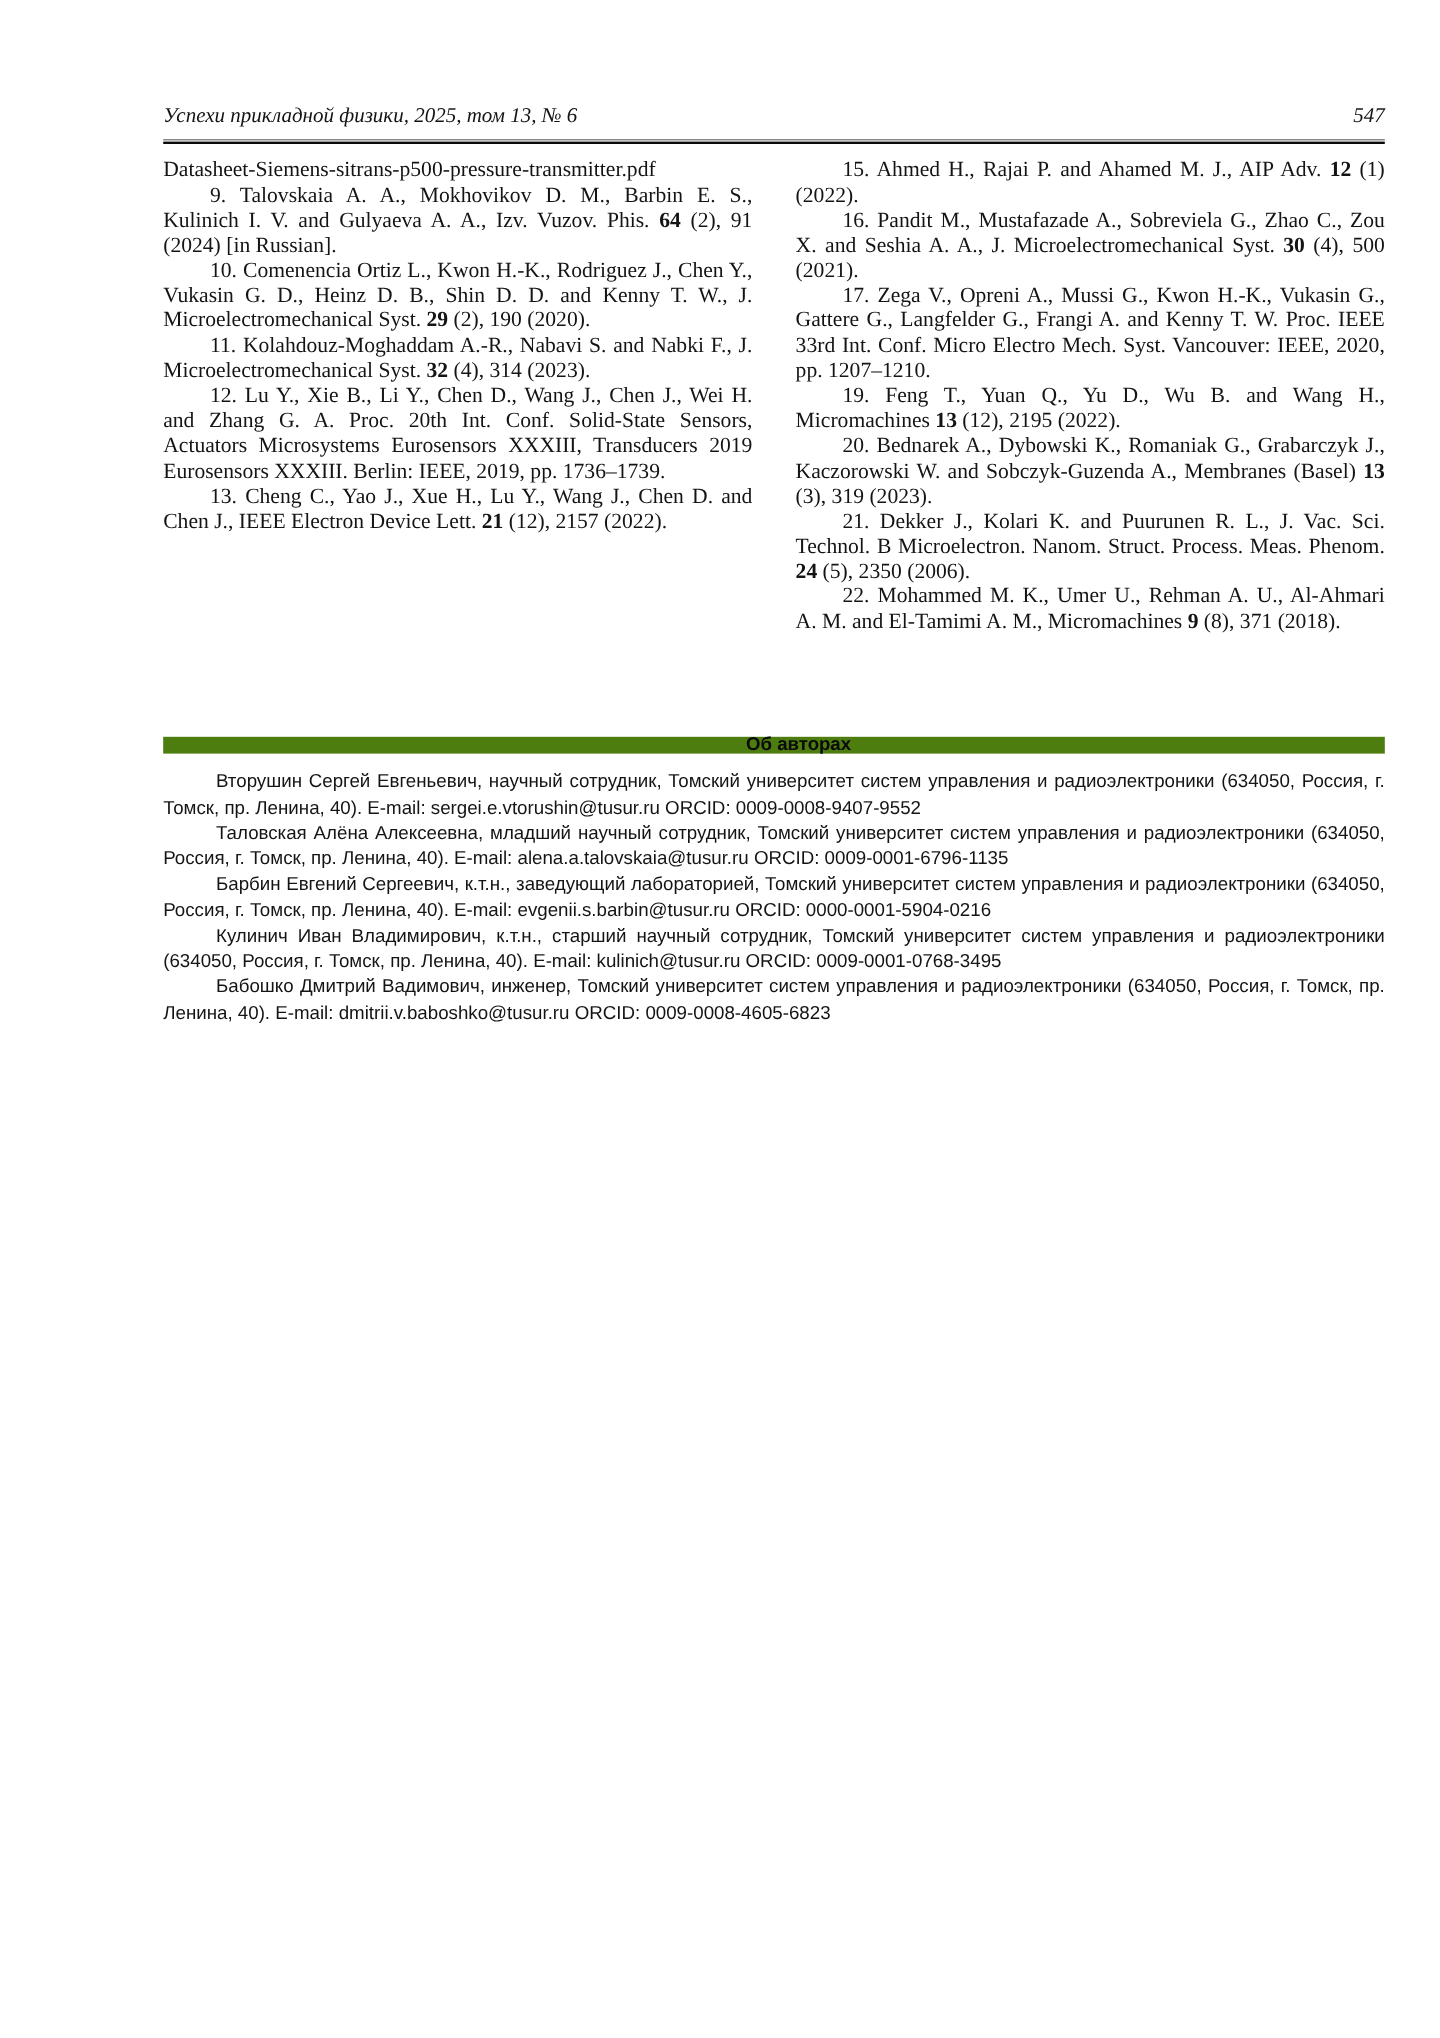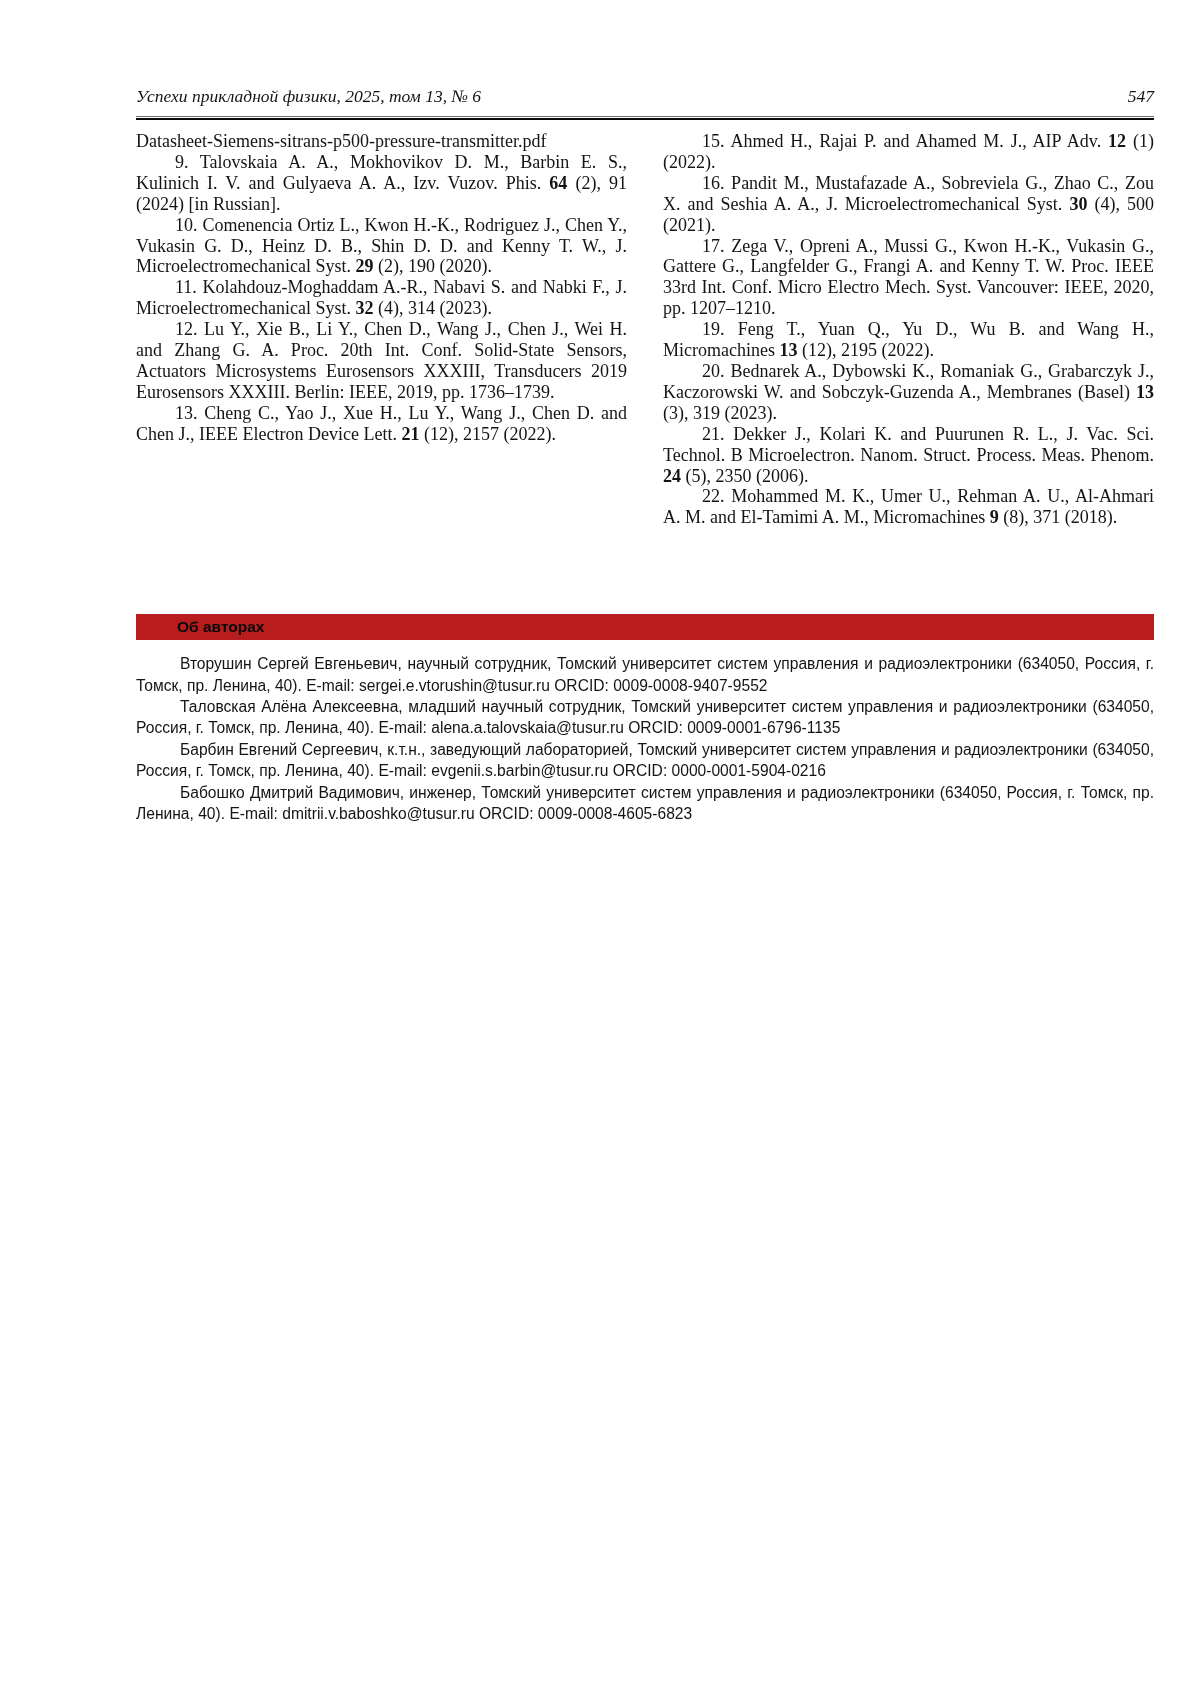--- a/index.html
+++ b/index.html
@@ -47,24 +47,25 @@
   .refs .col { width: 491px; }
   p.ref {
     margin: 0;
     text-align: justify;
   }
   p.ref.indent { text-indent: 39px; }
   p.ref b { font-weight: bold; }
   
   .about-bar {
     margin-top: 86px;
-    height: 26px;
-    background: #b91c1c;
+    height: 14px;
+    background: #4d7c0f;
     display: flex;
     align-items: center;
+    justify-content: center;
   }
   .about-bar .about-title {
     font-family: "Liberation Sans", "DejaVu Sans", sans-serif;
     font-weight: bold;
     font-size: 15.5px;
     color: #0a0a0a;
     padding-left: 41px;
   }
   .about-body {
     margin-top: 13px;
@@ -114,17 +115,18 @@
     </div>
 
     <div class="about-bar">
       <span class="about-title">Об авторах</span>
     </div>
 
     <div class="about-body">
         <p class="author"><b>Вторушин Сергей Евгеньевич</b><span>, научный сотрудник, Томский университет систем управления и радиоэлектроники (634050, Россия, г. Томск, пр. Ленина, 40). E-mail: sergei.e.vtorushin@tusur.ru ORCID: 0009-0008-9407-9552</span></p>
         <p class="author"><b>Таловская Алёна Алексеевна</b><span>, младший научный сотрудник, Томский университет систем управления и радиоэлектроники (634050, Россия, г. Томск, пр. Ленина, 40). E-mail: alena.a.talovskaia@tusur.ru ORCID: 0009-0001-6796-1135</span></p>
         <p class="author"><b>Барбин Евгений Сергеевич</b><span>, к.т.н., заведующий лабораторией, Томский университет систем управления и радиоэлектроники (634050, Россия, г. Томск, пр. Ленина, 40). E-mail: evgenii.s.barbin@tusur.ru ORCID: 0000-0001-5904-0216</span></p>
+        <p class="author"><b>Кулинич Иван Владимирович</b><span>, к.т.н., старший научный сотрудник, Томский университет систем управления и радиоэлектроники (634050, Россия, г. Томск, пр. Ленина, 40). E-mail: kulinich@tusur.ru ORCID: 0009-0001-0768-3495</span></p>
         <p class="author"><b>Бабошко Дмитрий Вадимович</b><span>, инженер, Томский университет систем управления и радиоэлектроники (634050, Россия, г. Томск, пр. Ленина, 40). E-mail: dmitrii.v.baboshko@tusur.ru ORCID: 0009-0008-4605-6823</span></p>
       </div>
 
   </div>
 </div>
 
 </body></html>

